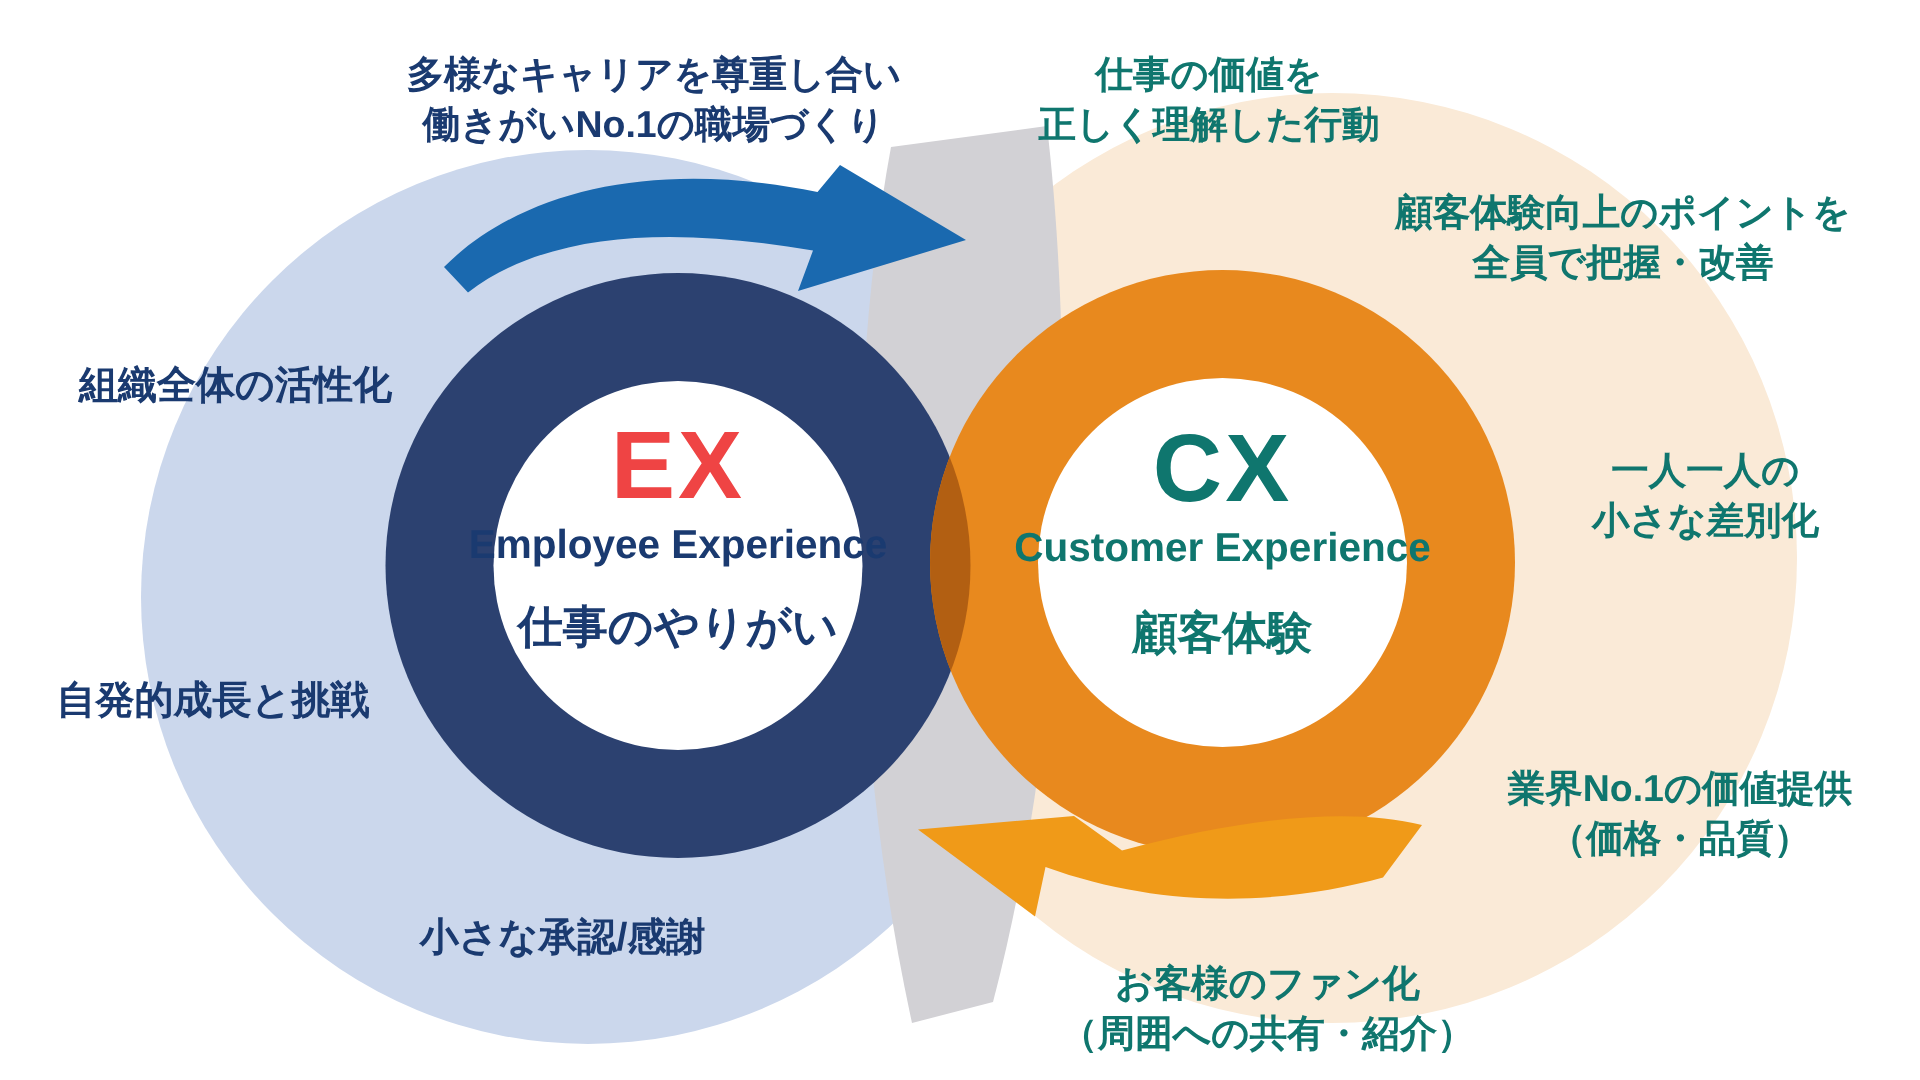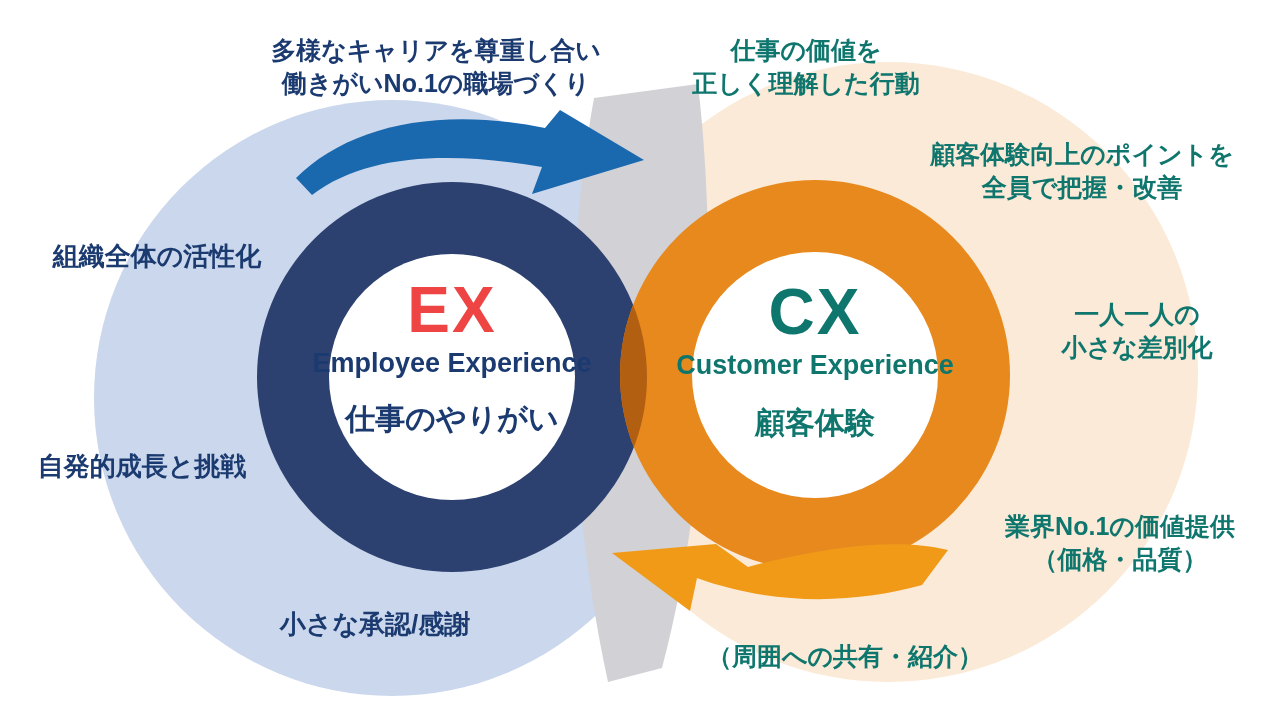--- a/index.html
+++ b/index.html
@@ -92,36 +92,37 @@
   <div class="lbl navy-text" style="left:436px;top:34px;">
     <div>多様なキャリアを尊重し合い</div>
     <div>働きがいNo.1の職場づくり</div>
   </div>
 
   <div class="lbl orange-text" style="left:806px;top:34px;">
     <div>仕事の価値を</div>
     <div>正しく理解した行動</div>
   </div>
 
-  <div class="lbl orange-text" style="left:1082px;top:138px;">
+  <div class="lbl orange-text" style="left:1082px;top:126px;">
     <div>顧客体験向上のポイントを</div>
     <div>全員で把握・改善</div>
   </div>
 
   <div class="lbl orange-text" style="left:1137px;top:298px;">
     <div>一人一人の</div>
     <div>小さな差別化</div>
   </div>
 
   <div class="lbl orange-text" style="left:1120px;top:510px;">
     <div>業界No.1の価値提供</div>
     <div>（価格・品質）</div>
   </div>
 
   <div class="lbl orange-text" style="left:845px;top:640px;">
+    <div>お客様のファン化</div>
     <div>（周囲への共有・紹介）</div>
   </div>
 
   <div class="lbl navy-text" style="left:157px;top:240px;font-size:26px;">組織全体の活性化</div>
 
   <div class="lbl navy-text" style="left:142px;top:450px;font-size:26px;">自発的成長と挑戦</div>
 
   <div class="lbl navy-text" style="left:375px;top:608px;font-size:26px;">小さな承認/感謝</div>
 
   <div class="ring-abbr navy-text" style="left:452px;top:278px;color:#ef4444;">EX</div>

